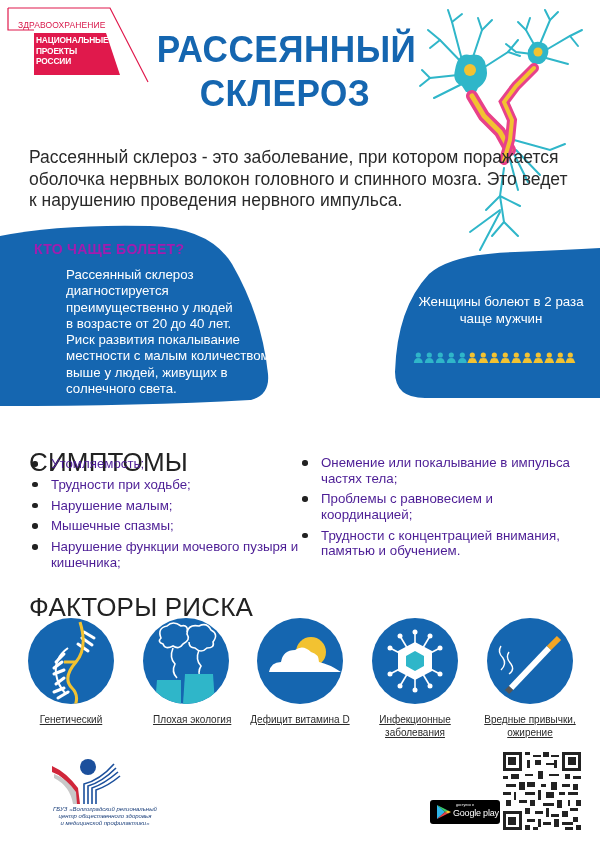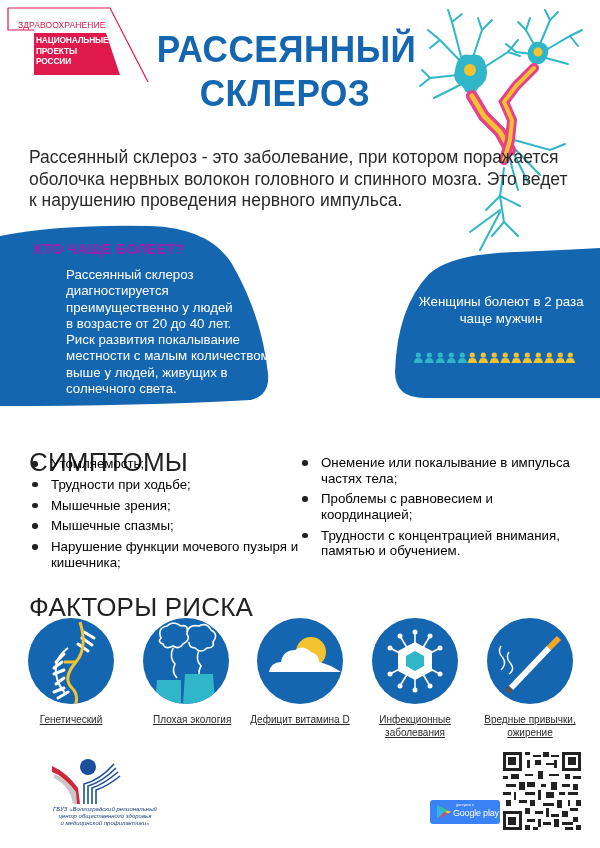--- a/index.html
+++ b/index.html
@@ -28,42 +28,42 @@
   #who-text { left:34px; top:267px; width:240px; color:#fff; font-size:13.3px; line-height:16.3px;margin-left:32px; }
 
   #women-shape { left:395px; top:248px; width:205px; height:150px; }
   #women-text { left:402px; top:293px; width:198px; text-align:center; color:#fff; font-size:13.3px; line-height:17px; }
   #people { left:413px; top:352px; display:flex; gap:0.3px; }
   .person { width:10.6px; height:11px; }
 
   
   .h2 { font-size:26px; color:#222; letter-spacing:0.2px; }
   #symptoms-title { left:29px; top:419px;margin-top:28px; }
-  .list { list-style:none; font-size:13.3px; line-height:15.6px; color:#000000; }
+  .list { list-style:none; font-size:13.3px; line-height:15.6px; color:#4c1d95; }
   .list li { position:relative; padding-left:20px; margin-bottom:5.2px; }
   .list li::before { content:""; position:absolute; left:1px; top:5px; width:5.5px; height:5.5px; border-radius:50%; background:#222; }
   #symptoms-left { left:31px; top:456px; width:280px; }
   #symptoms-right { left:301px; top:455px; width:280px; }
 
   
   #risk-title { left:29px; top:586px;margin-top:6px; }
   .factor { position:absolute; width:110px; text-align:center; }
   .factor .circ { width:86px; height:86px; margin:0 auto; border-radius:50%; background:#1566b0; position:relative; overflow:hidden; }
   .factor .lbl { font-size:10px; line-height:12.5px; color:#2a2a2a; margin-top:10px;text-decoration:underline; }
   #f1 { left:16px; top:618px; }
   #f2 { left:131px; top:618px; }
   #f3 { left:245px; top:618px; }
   #f4 { left:360px; top:618px; }
   #f5 { left:475px; top:618px; }
   #f2 .lbl { text-align:left; padding-left:22px; }
 
   
   #org-logo { left:50px; top:758px; width:72px; height:48px; }
   #org-text { left:40px; top:806px; width:130px; text-align:center; font-size:6px; line-height:7.2px; font-style:italic; color:#1b3f7a; }
-  #gplay { left:430px; top:800px; width:70px; height:24px; background:#3b82f6; border-radius:3px; }
+  #gplay { left:430px; top:800px; width:70px; height:24px; background:#000000; border-radius:3px; }
   #gplay .small { position:absolute; left:26px; top:3px; font-size:3.5px; color:#fff; }
   #gplay .big { position:absolute; left:23px; top:8px; font-size:9px; color:#fff; letter-spacing:-0.2px; }
   #qr { left:503px; top:752px; width:78px; height:78px; }
 </style>
 </head>
 <body>
 
 <div id="logo" class="abs">
   <svg width="160" height="90" style="position:absolute;left:0;top:0">
     <polyline points="8,8 110,8 148,82" fill="none" stroke="#e0194c" stroke-width="1.2"></polyline>
@@ -216,21 +216,21 @@
   <svg class="person" viewBox="0 0 10 11">
       <circle cx="5" cy="3" r="2.6" fill="#f2c231"></circle>
       <path d="M0,11 L2,6.5 Q5,5.5 8,6.5 L10,11 Z" fill="#f2c231"></path>
     </svg>
 </div>
 
 <div id="symptoms-title" class="abs h2">СИМПТОМЫ</div>
 <ul id="symptoms-left" class="abs list">
   <li>Утомляемость;</li>
   <li>Трудности при ходьбе;</li>
-  <li>Мышечные зрения;</li>
+  <li>Нарушение малым;</li>
   <li>Мышечные спазмы;</li>
   <li>Нарушение функции мочевого пузыря и кишечника;</li>
 </ul>
 <ul id="symptoms-right" class="abs list">
   <li>Онемение или покалывание в импульса частях тела;</li>
   <li>Проблемы с равновесием и координацией;</li>
   <li>Трудности с концентрацией внимания, памятью и обучением.</li>
 </ul>
 
 <div id="risk-title" class="abs h2">ФАКТОРЫ РИСКА</div>

